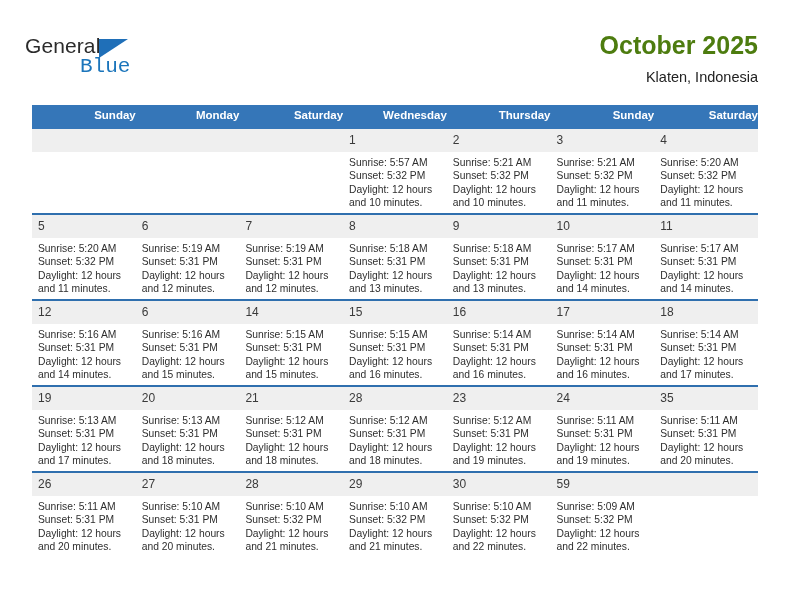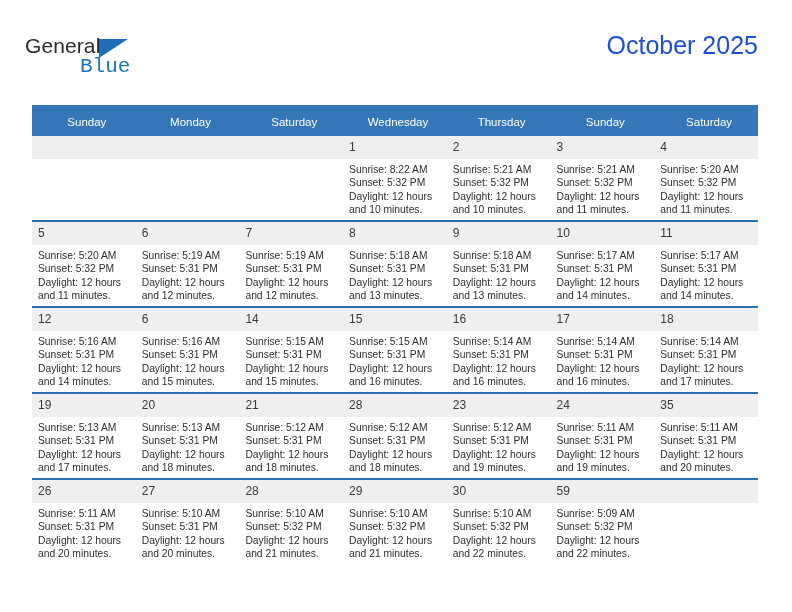--- a/index.html
+++ b/index.html
@@ -63,23 +63,24 @@
     font-family: Liberation Mono, monospace;
   }
   .title-block {
     position: absolute;
     right: 0;
     top: 0;
     text-align: right;
   }
   .cal-title {
     font-size: 25px;
-    color: #1d4ed8;
+    color: #4d7c0f;
     line-height: 30px;
     white-space: nowrap;
+    font-weight: bold;
   }
   .cal-subtitle {
     font-size: 14.5px;
     color: #222222;
     line-height: 22px;
     margin-top: 6px;
     white-space: nowrap;
   }
 
   
@@ -88,24 +89,24 @@
     left: 32px;
     top: 105px;
     width: 726px;
     border-collapse: collapse;
     table-layout: fixed;
   }
   .calendar th {
     background: #3575б8;
     background: #3576b8;
     color: #ffffff;
-    font-weight: normal;
+    font-weight: bold;
     font-size: 11.5px;
-    text-align: center;
-    padding: 8px 0 5px 6px;
+    text-align: right;
+    padding: 1px 0 5px 6px;
     height: 18px;
     line-height: 14px;
   }
   .calendar td {
     vertical-align: top;
     padding: 0;
     width: 103.7px;
     height: 84px;
     background: #ffffff;
     border-top: 2px solid #2f6fae;
@@ -145,20 +146,21 @@
   <div class="header">
 
     <div class="logo">
       <span class="logo-general">General</span>
       <span class="logo-tri"></span>
       <span class="logo-blue">Blue</span>
     </div>
 
     <div class="title-block">
       <div class="cal-title">October 2025</div>
+      <div class="cal-subtitle">Klaten, Indonesia</div>
     </div>
 
   </div>
 
   <table class="calendar">
     <thead>
       <tr>
         <th>Sunday</th>
         <th>Monday</th>
         <th>Saturday</th>
@@ -194,21 +196,21 @@
           <span class="details">
             <span></span>
             <span></span>
             <span></span>
             <span></span>
           </span>
         </td>
         <td>
           <span class="daynum">1</span>
           <span class="details">
-            <span>Sunrise: 8:22 AM</span>
+            <span>Sunrise: 5:57 AM</span>
             <span>Sunset: 5:32 PM</span>
             <span>Daylight: 12 hours</span>
             <span>and 10 minutes.</span>
           </span>
         </td>
         <td>
           <span class="daynum">2</span>
           <span class="details">
             <span>Sunrise: 5:21 AM</span>
             <span>Sunset: 5:32 PM</span>

